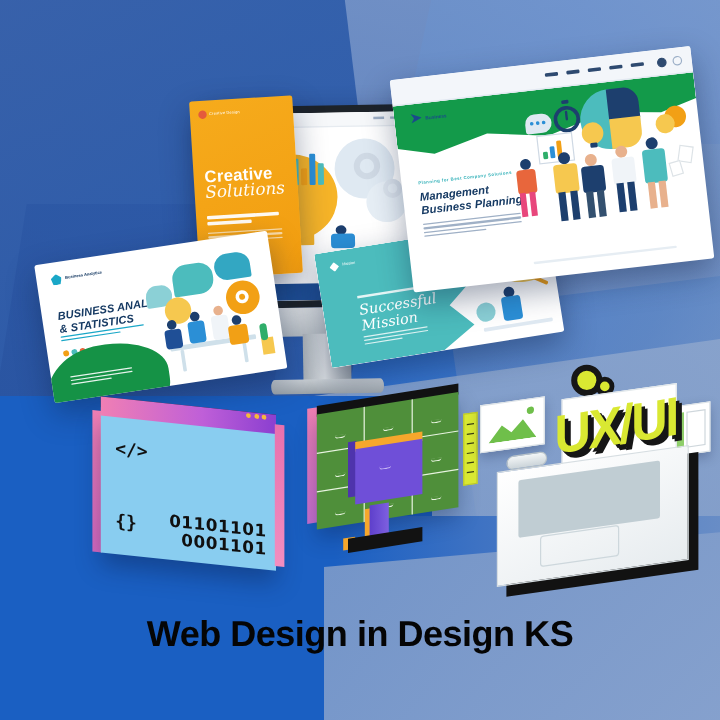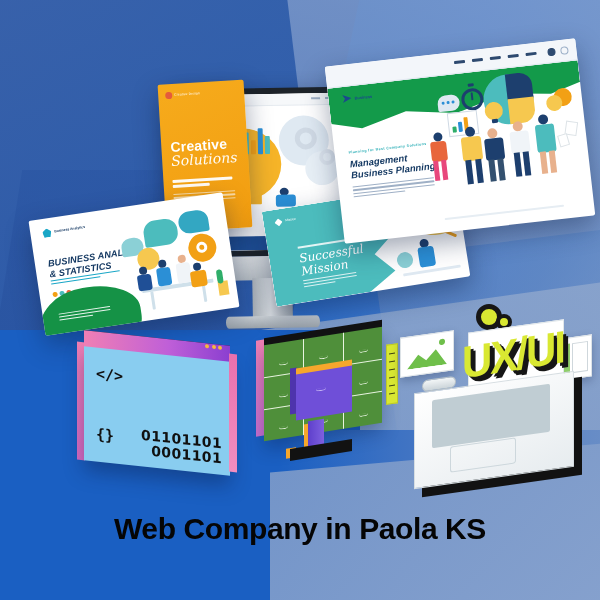--- a/index.html
+++ b/index.html
@@ -651,15 +651,15 @@
     <div class="lp-gear2"></div>
     <div class="lp-screenback"></div>
     <div class="lp-uxui">UX/UI</div>
     <div class="lp-shadow"></div>
     <div class="lp-base"></div>
     <div class="lp-keys"></div>
     <div class="lp-pad"></div>
     <div class="lp-mouse"></div>
   </div>
 
-  <div class="title">Web Company in Paola KS</div>
+  <div class="title">Web Design in Design KS</div>
 
 </div>
 
 </body></html>

